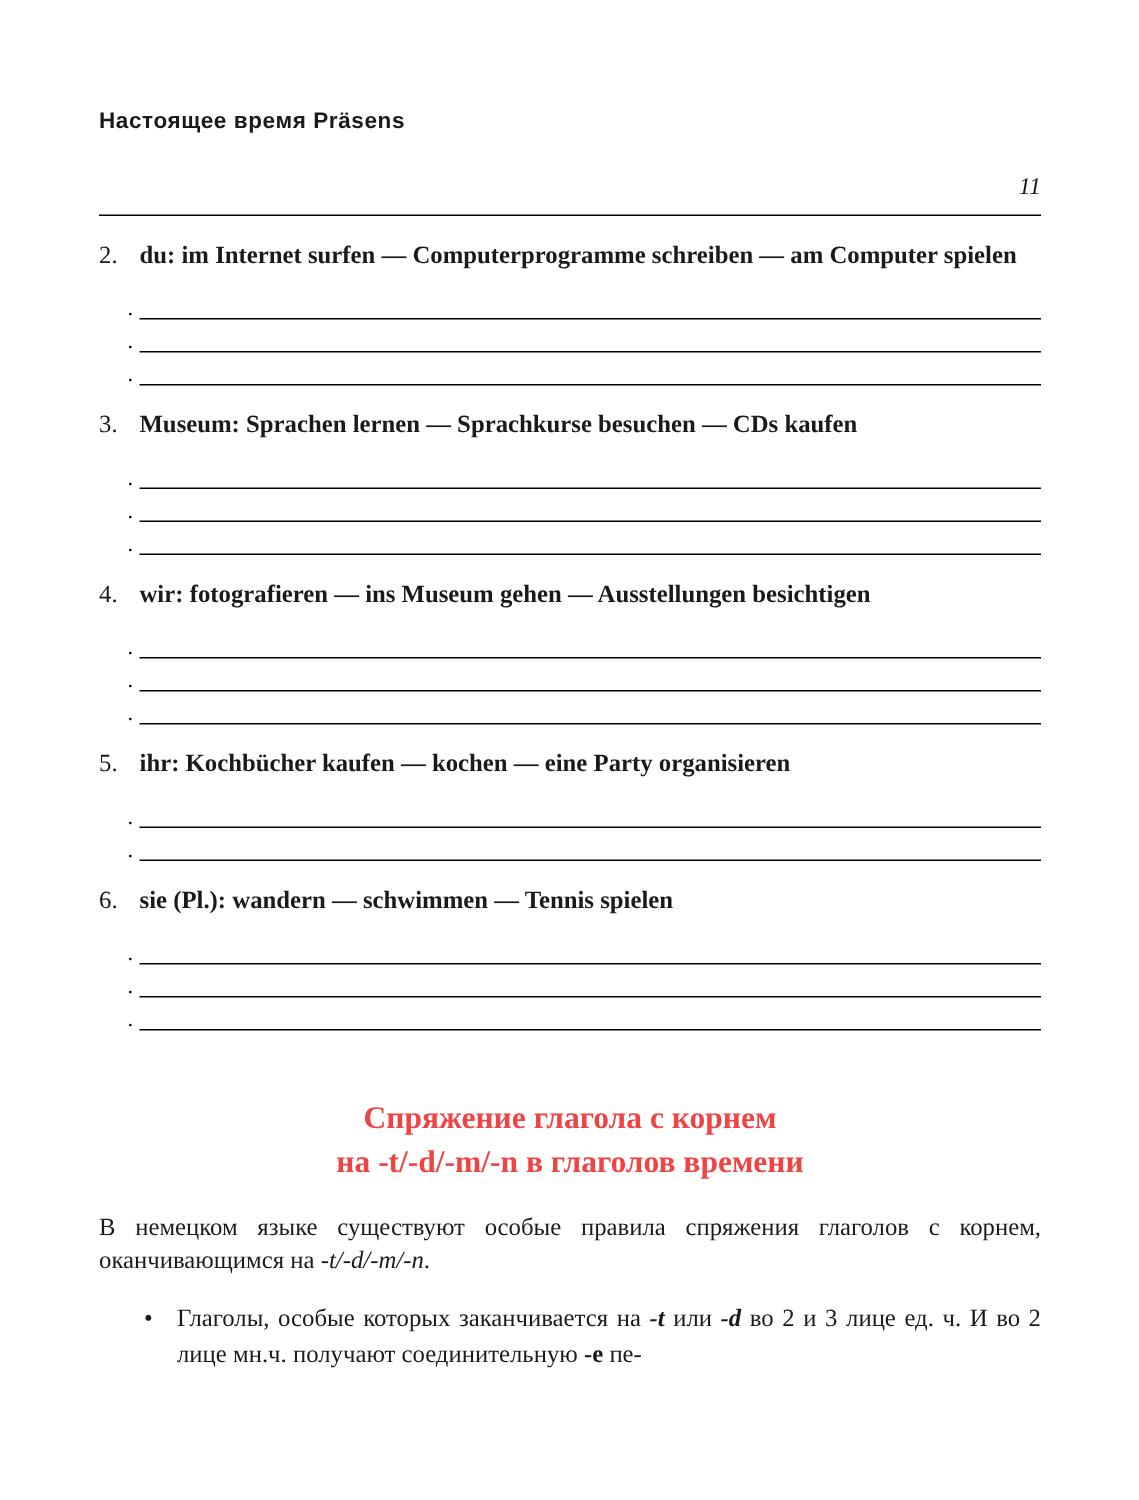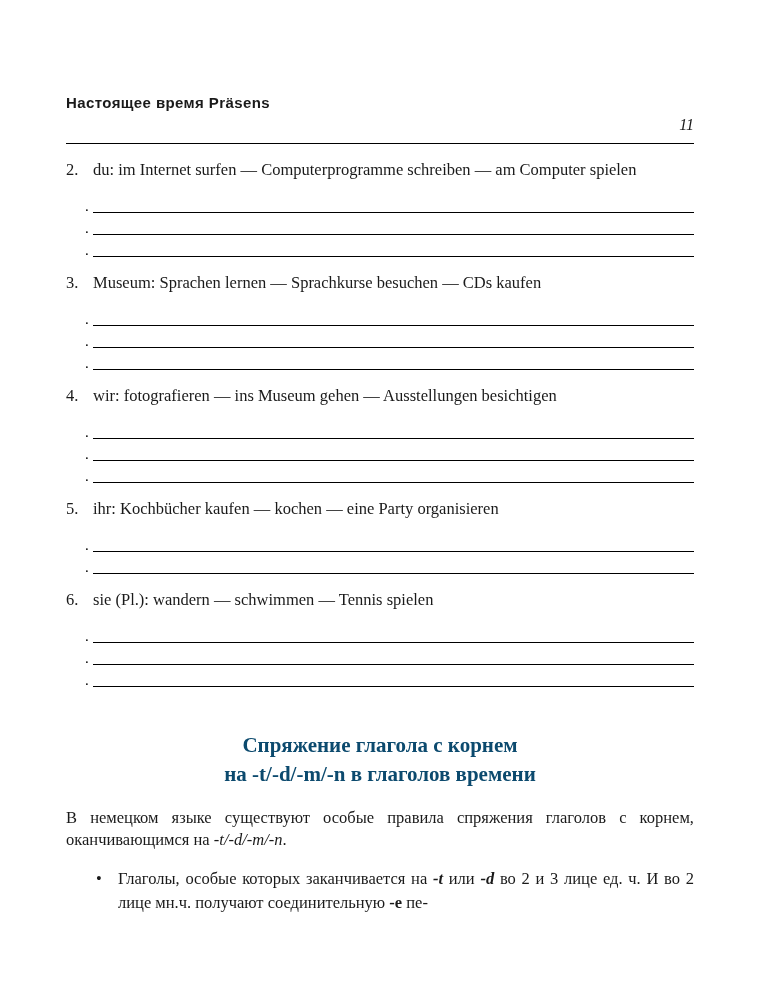--- a/index.html
+++ b/index.html
@@ -20,21 +20,21 @@
     box-sizing: border-box;
     width: 759px;
     height: 1000px;
     padding: 70px 65px 0 66px;
   }
 
   
   .page-header {
     display: flex;
     justify-content: space-between;
-    align-items: center;
+    align-items: flex-start;
     border-bottom: 1.6px solid #000;
     padding-bottom: 7px;
     margin-bottom: 6px;
   }
   .header-title {
     font-family: "Liberation Sans", sans-serif;
     font-weight: bold;
     font-size: 15px;
     letter-spacing: 0.4px;
   }
@@ -48,20 +48,21 @@
   .exercise { margin-top: 15px; }
   .ex-row { display: flex; }
   .ex-num {
     flex: none;
     width: 27px;
   }
   .ex-text {
     display: block;
     flex: 1;
     text-align: justify;
+    font-weight: bold;
   }
   .answer-lines {
     margin-left: 27px;
     margin-top: 10px;
   }
   .answer-line {
     height: 21px;
     border-bottom: 1.6px solid #000;
     position: relative;
   }
@@ -74,21 +75,21 @@
     color: #000;
   }
 
   
   .section-heading {
     margin: 44px 0 0 0;
     text-align: center;
     font-size: 21px;
     line-height: 29px;
     font-weight: bold;
-    color: #0c4a6e;
+    color: #ef4444;
   }
 
   
   .intro {
     margin: 18px 0 0 0;
     text-align: justify;
   }
   .it { font-style: italic; margin-top: 42px; }
 
   

